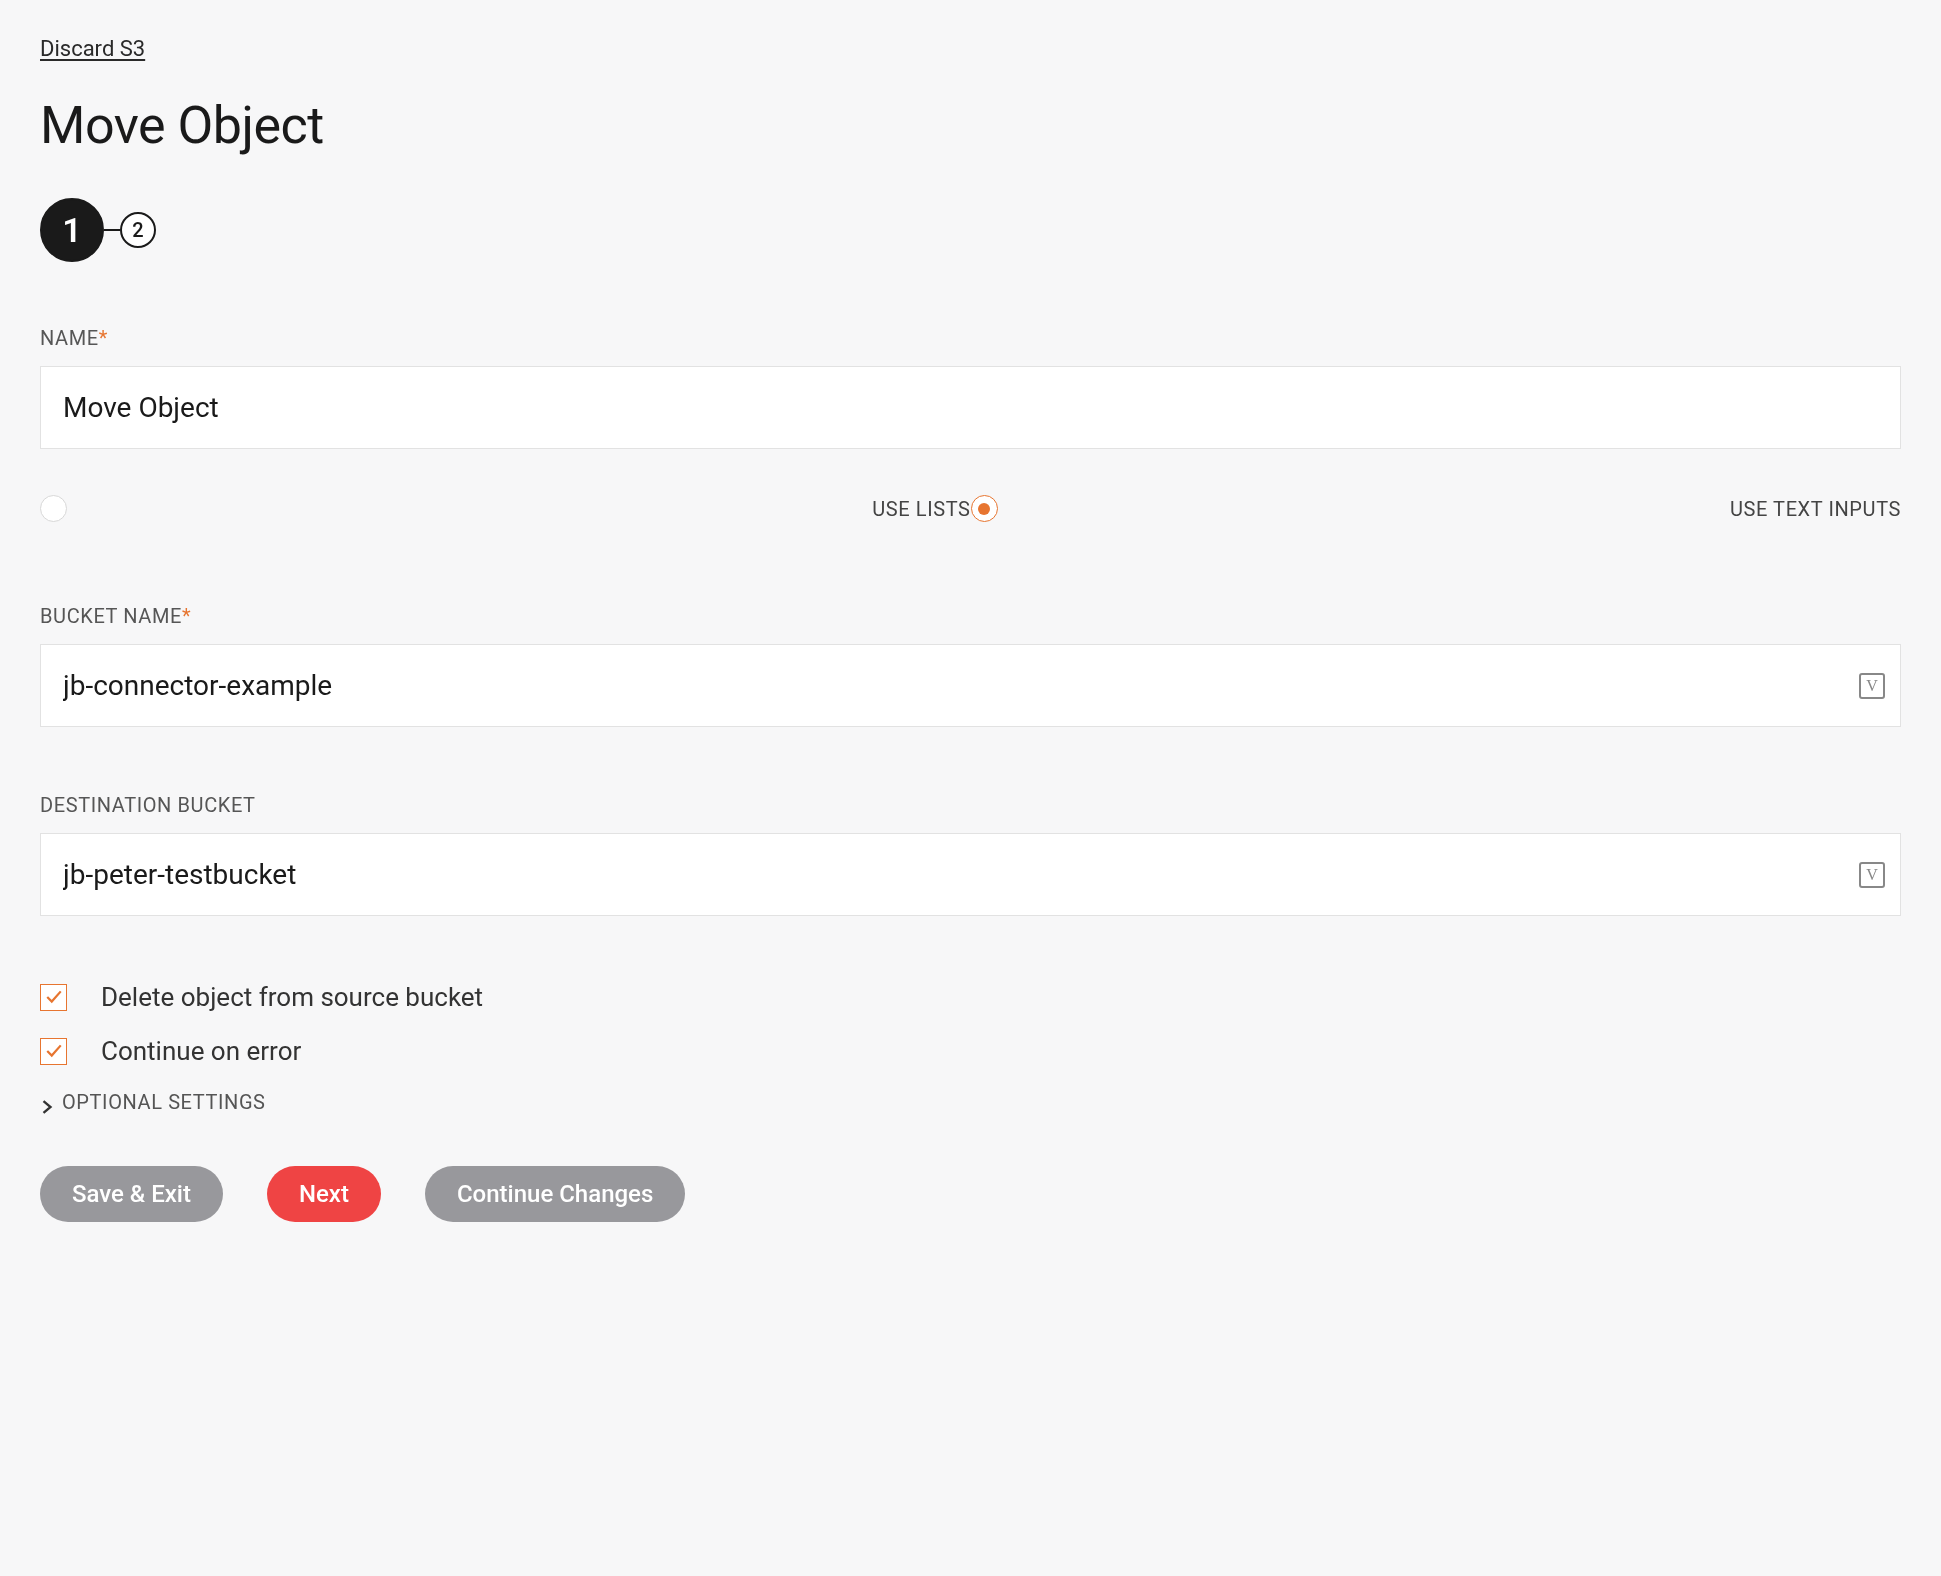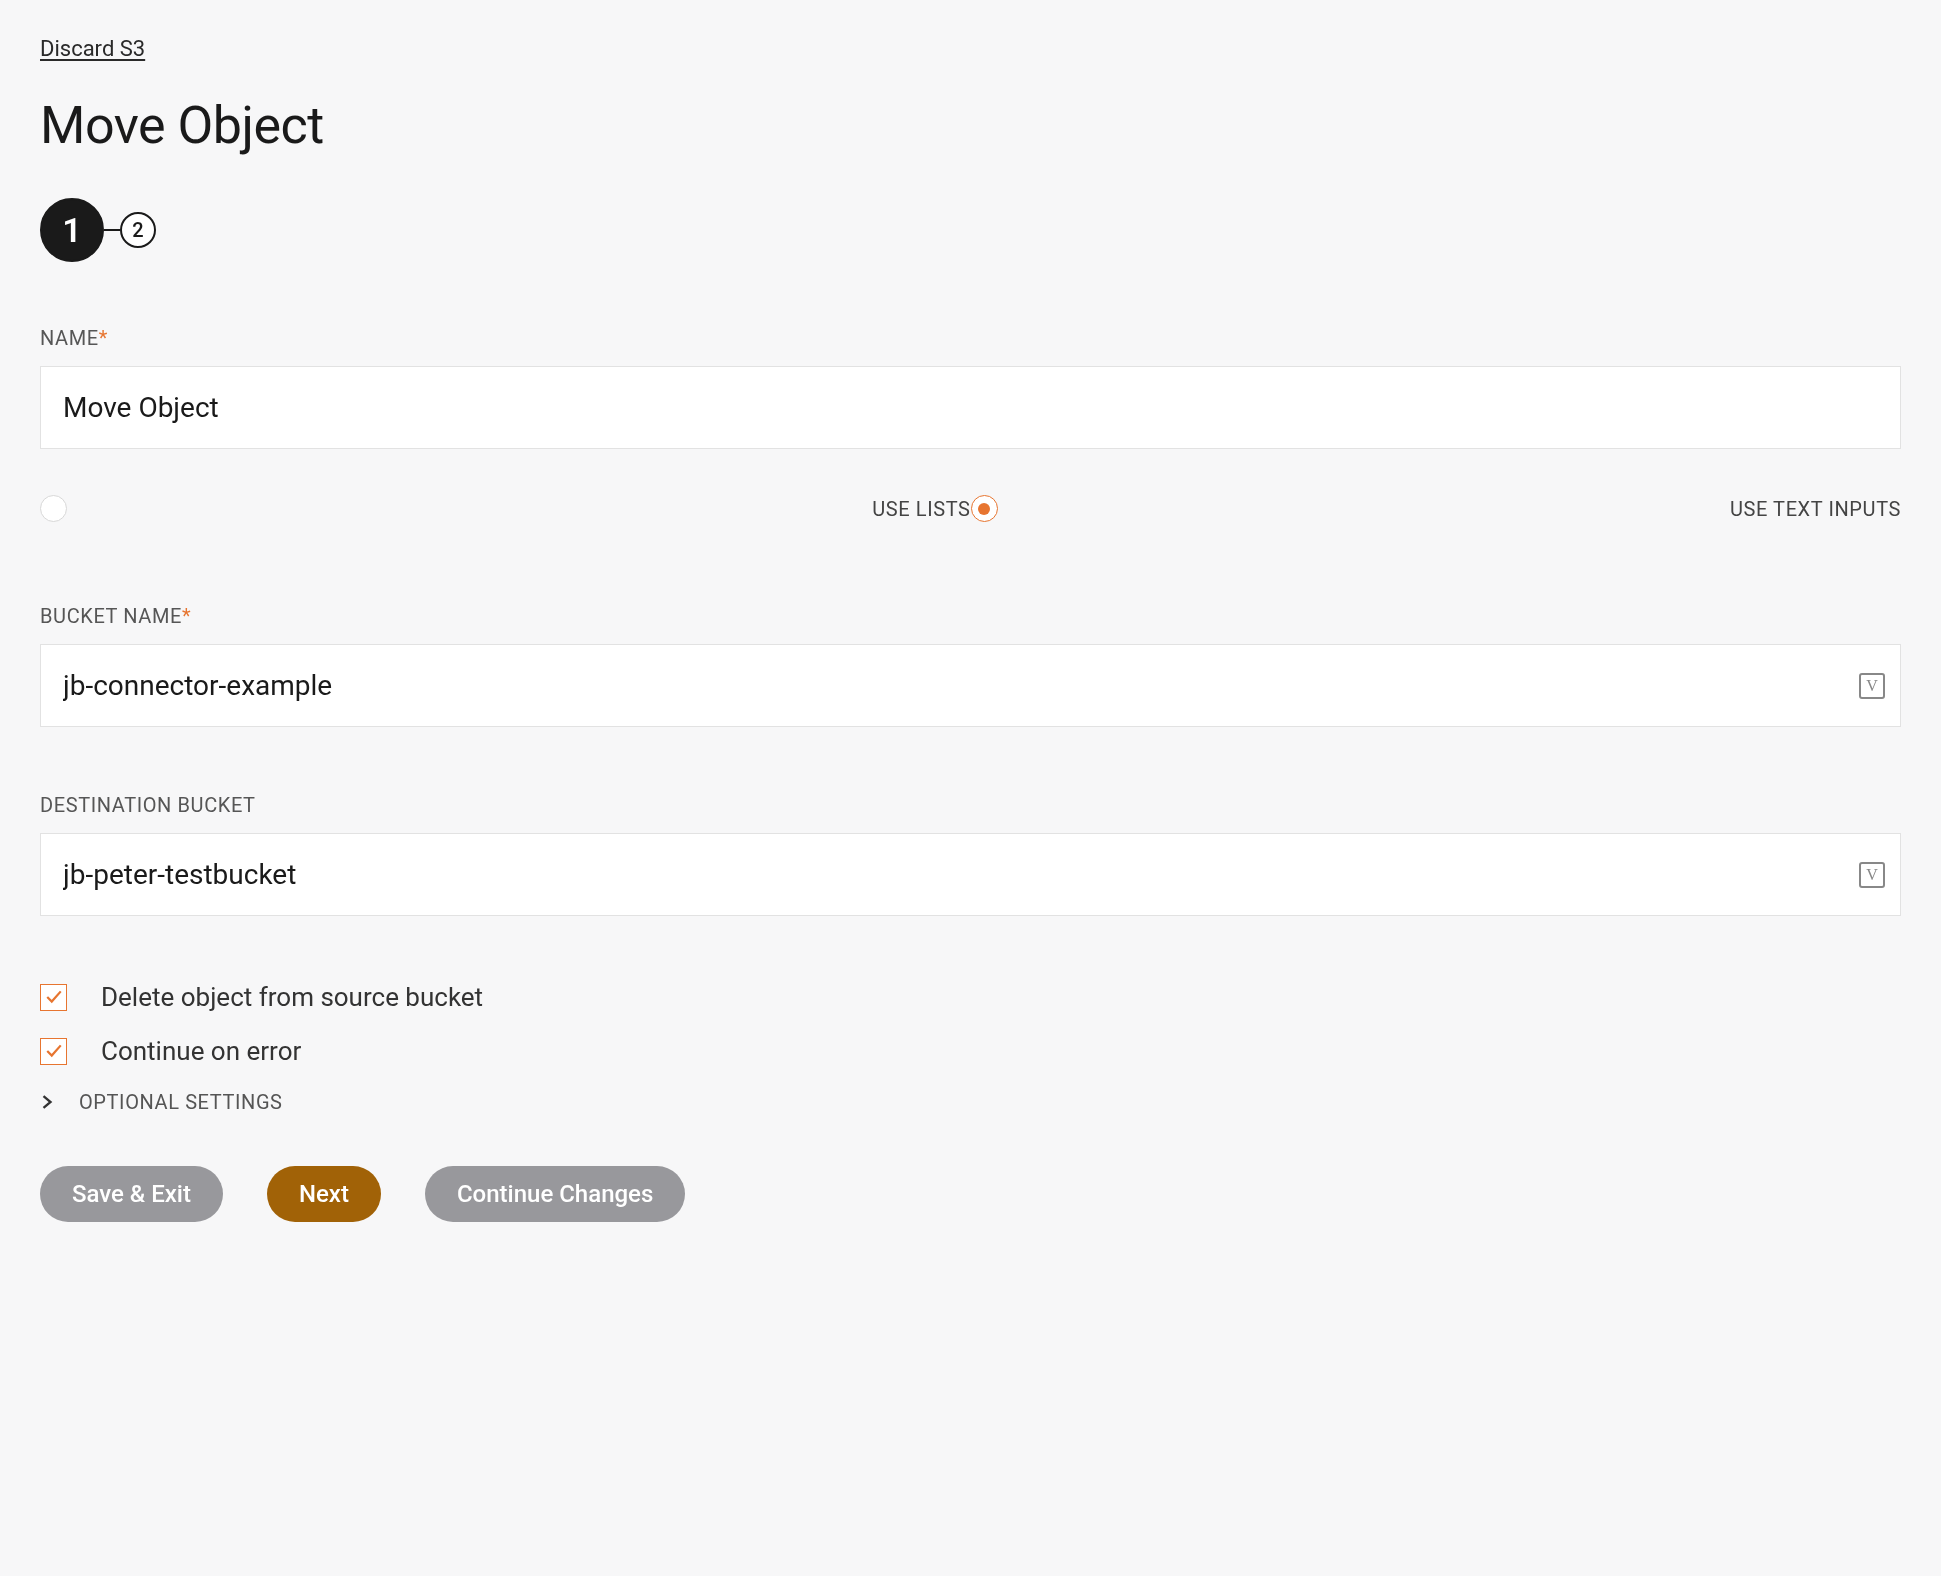--- a/index.html
+++ b/index.html
@@ -170,22 +170,22 @@
   .checkbox svg {
     width: 18px;
     height: 18px;
   }
   .checkbox-label {
     font-size: 26px;
     color: #333;
   }
   .optional-settings {
     display: flex;
-    align-items: center;
-    gap: 25px;
+    align-items: flex-end;
+    gap: 8px;
     margin-bottom: 52px;
     cursor: pointer;
   }
   .chevron-icon {
     width: 14px;
     height: 14px;
   }
   .optional-label {
     font-size: 20px;
     letter-spacing: 0.6px;
@@ -202,21 +202,21 @@
     font-size: 24px;
     font-weight: 500;
     cursor: pointer;
     font-family: inherit;
   }
   .btn-gray {
     background: #98989c;
     color: #fff;
   }
   .btn-orange {
-    background: #a16207;
+    background: #ef4444;
     color: #fff;
   }
   .bucket-options-block {
     margin-bottom: 82px;
   }
   .bucket-options-block .field-label {
     margin-bottom: 24px;
   }
   .section-gap {
     margin-bottom: 66px;

